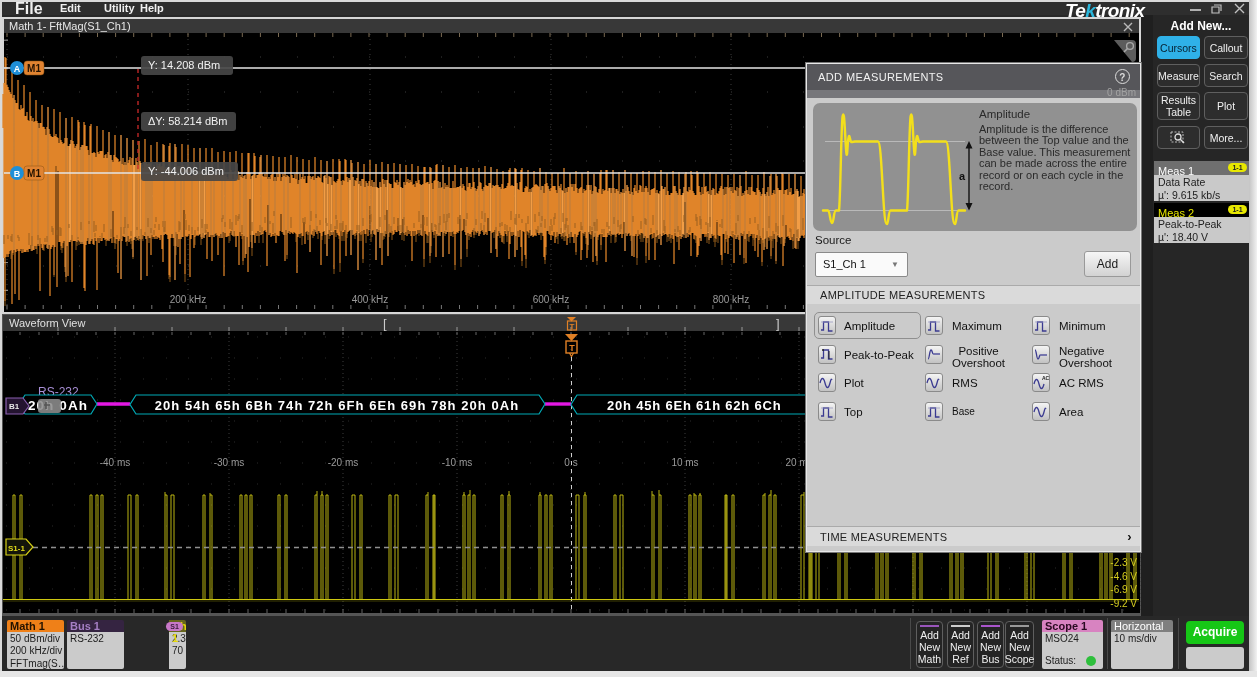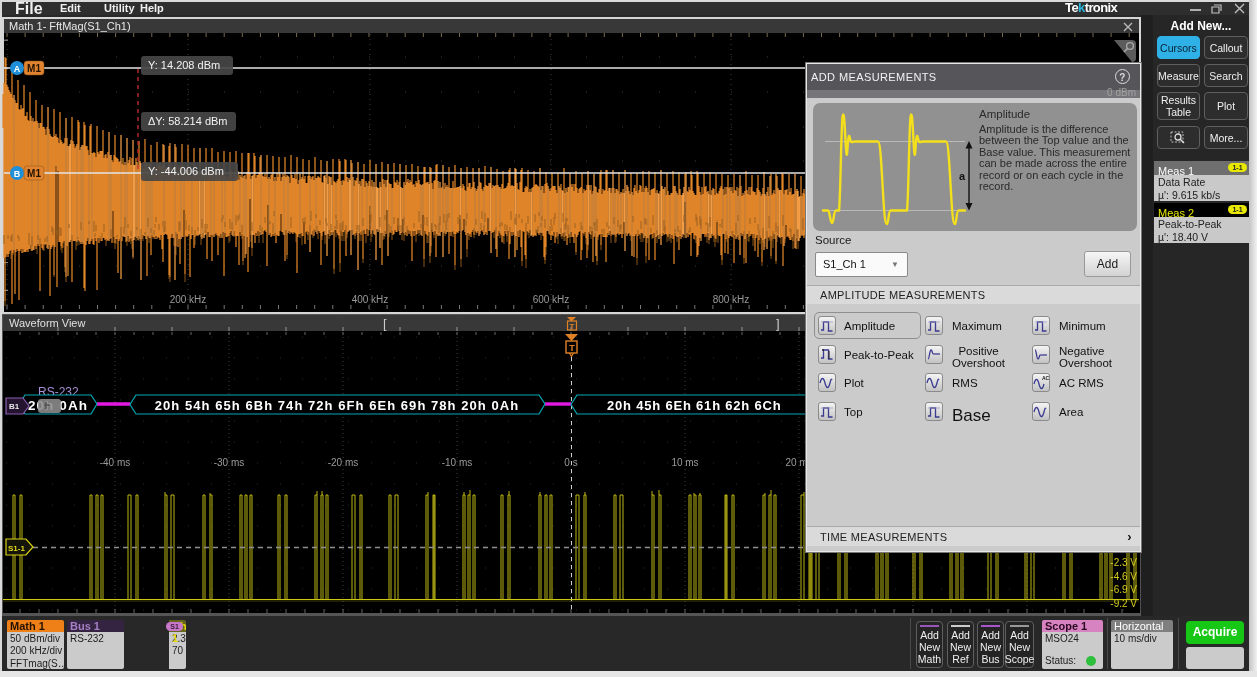--- a/index.html
+++ b/index.html
@@ -118,21 +118,21 @@
 
 <div class="abs" style="left:0;top:0;width:1257px;height:2px;background:#d9d9d9;z-index:20"></div>
 <div class="abs" style="left:0;top:0;width:2px;height:671px;background:#d9d9d9;z-index:20"></div>
 <div class="abs" style="left:1249px;top:0;width:8px;height:671px;background:linear-gradient(90deg,#c4c4c4,#f2f2f2);z-index:20"></div>
 <div class="abs" style="left:0;top:671px;width:1257px;height:6px;background:#e6e6e6;z-index:20"></div>
 <div class="abs" style="left:2px;top:2px;width:1247px;height:13px;background:#2e2e2e;z-index:10">
   <div class="abs" style="left:13px;top:0;color:#f0f0f0;font-size:16px;line-height:13px;font-weight:bold;text-align:center;">File</div>
   <div class="abs" style="left:58px;top:0;color:#f0f0f0;font-size:11px;line-height:13px;font-weight:bold;">Edit</div>
   <div class="abs" style="left:102px;top:0;color:#f0f0f0;font-size:11px;line-height:13px;font-weight:bold;">Utility</div>
   <div class="abs" style="left:138px;top:0;color:#f0f0f0;font-size:11px;line-height:13px;font-weight:bold;">Help</div>
-  <div class="abs" style="left:1063px;top:-2px;width:82px;height:17px;color:#fff;font-size:13px;font-weight:bold;letter-spacing:-0.6px;">Te<span style="color:#2ab7dc">k</span>tronix</div>
+  <div class="abs" style="left:1063px;top:-2px;width:82px;height:17px;color:#fff;font-size:19px;font-weight:bold;letter-spacing:-0.6px;font-style:italic;">Te<span style="color:#2ab7dc">k</span>tronix</div>
   <svg class="abs" style="left:1184px;top:0px" width="65" height="14" viewBox="0 0 65 14">
     <path d="M4 8h11" stroke="#c0c0c0" stroke-width="1.8"></path>
     <path d="M26 5h7v6h-7zM28 3h7v6" fill="none" stroke="#c0c0c0" stroke-width="1.2"></path>
     <path d="M49 2l9 9M58 2l-9 9" stroke="#c0c0c0" stroke-width="1.4"></path>
   </svg>
 </div>
 <div class="abs" style="left:1141px;top:15px;width:114px;height:601px;background:#1f1f1f;z-index:2"></div>
 <div class="abs" style="left:1153px;top:15px;width:96px;height:601px;background:#262626;z-index:3"></div>
 
 <div class="abs" style="left:1153px;top:15px;width:96px;height:601px;z-index:11">
@@ -157,21 +157,21 @@
    <div style="background:#c9c9c9;height:26px;color:#222;font-size:10.5px;line-height:12.5px;padding:1px 0 0 4px;">Data Rate<br>µ': 9.615 kb/s</div>
  </div>
  <div class="abs" style="left:1px;top:188px;width:96px;height:40px;">
    <div style="height:14px;background:#000;position:relative;"><span style="color:#e8e800;font-size:11px;line-height:14px;padding-left:4px;">Meas 2</span>
      <span style="position:absolute;right:3px;top:2px;width:19px;height:9px;background:#e8e800;border-radius:5px;color:#222;font-size:7px;font-weight:bold;text-align:center;line-height:9px;">1-1</span></div>
    <div style="background:#c9c9c9;height:26px;color:#222;font-size:10.5px;line-height:12.5px;padding:1px 0 0 4px;">Peak-to-Peak<br>µ': 18.40 V</div>
  </div>
 </div>
 
 <div class="abs" style="left:806px;top:63px;width:335px;height:489px;background:#cbcbcb;border:1px solid #e8e8e8;outline:1px solid #777;z-index:12;">
- <div style="height:26px;background:#56565a;color:#f2f2f2;font-size:11px;line-height:26px;padding-left:4px;letter-spacing:0.4px;">ADD MEASUREMENTS
+ <div style="height:26px;background:#56565a;color:#f2f2f2;font-size:11px;line-height:26px;padding-left:11px;letter-spacing:0.4px;">ADD MEASUREMENTS
    <span style="position:absolute;right:10px;top:5px;width:15px;height:15px;border:1.4px solid #dcdcdc;border-radius:50%;color:#dcdcdc;text-align:center;line-height:15px;font-size:10px;font-weight:bold;">?</span>
  </div>
  <div style="height:8px;background:#76767a;position:relative;">
       <span style="position:absolute;right:4px;top:-3px;color:#a2a2a2;font-size:10px;">0 dBm</span>
     </div>
  <div class="abs" style="left:6px;top:39px;width:324px;height:128px;background:#919191;border-radius:7px;"></div>
  <svg class="abs" style="left:6px;top:39px;" width="324px" height="128px" viewBox="0 0 324 128">
    <path d="M12 38.5H152" stroke="#b9b9b9" stroke-width="1"></path>
    <path d="M12 107.5H152" stroke="#b9b9b9" stroke-width="1"></path>
    <path d="M10 107.5 H15 C17 107.5 17 120 19 120 C21 120 20.5 107.5 23 107.5 H26 C27.5 95 28 30 29.5 14 C30 10.5 30.5 10.5 31 14 C32 22 32.5 45 33.5 51 C34.5 56 34.5 34 36 33 C37 32.5 37 40 39 39 L42 38.5 H65 C67.5 38.5 68.5 65 70.5 98 C71.5 114 72.5 121 74 121 C75.5 121 75.5 107.5 77.5 107.5 H94 C95.5 95 96 30 97.5 14 C98 10.5 98.5 10.5 99 14 C100 22 100.5 45 101.5 51 C102.5 56 102.5 34 104 33 C105 32.5 105 40 107 39 L110 38.5 H133 C135.5 38.5 136.5 65 138.5 98 C139.5 114 140.5 121 142 121 C143.5 121 143.5 107.5 145.5 107.5 H152" fill="none" stroke="#f3df1b" stroke-width="2.4" stroke-linejoin="round" stroke-linecap="round"></path>
@@ -233,21 +233,21 @@
     <div class="abs" style="left:252px;top:313px;color:#111;font-size:11.5px;">AC RMS</div>
     <div class="abs" style="left:11px;top:338px;width:18px;height:19px;background:linear-gradient(#f4f4f4,#c2c2c2);border:1px solid #8a8a8a;border-radius:3px;"><svg width="16" height="17" viewBox="0 0 16 17">
         <path d="M2 13h2.5V5h5v9h4" fill="none" stroke="#3a3a90" stroke-width="1.3"></path>
         <path d="M2 5h12" stroke="#9a9ac0" stroke-width="0.8"></path>
       </svg></div>
     <div class="abs" style="left:37px;top:342px;color:#111;font-size:11.5px;">Top</div>
     <div class="abs" style="left:118px;top:338px;width:18px;height:19px;background:linear-gradient(#f4f4f4,#c2c2c2);border:1px solid #8a8a8a;border-radius:3px;"><svg width="16" height="17" viewBox="0 0 16 17">
         <path d="M2 13h2.5V5h5v9h4" fill="none" stroke="#3a3a90" stroke-width="1.3"></path>
         <path d="M2 5h12" stroke="#9a9ac0" stroke-width="0.8"></path>
       </svg></div>
-    <div class="abs" style="left:145px;top:342px;color:#111;font-size:17px;">Base</div>
+    <div class="abs" style="left:145px;top:342px;color:#111;font-size:10px;">Base</div>
     <div class="abs" style="left:225px;top:338px;width:18px;height:19px;background:linear-gradient(#f4f4f4,#c2c2c2);border:1px solid #8a8a8a;border-radius:3px;"><svg width="16" height="17" viewBox="0 0 16 17">
         <path d="M1 9c1.5-6 3.5-6 5 0s3.5 6 5 0 1.5-3 2-4" fill="none" stroke="#3a3a90" stroke-width="1.3"></path>
       </svg></div>
     <div class="abs" style="left:252px;top:342px;color:#111;font-size:11.5px;">Area</div>
  <div class="abs" style="left:0;top:462px;width:333px;height:20px;background:#dadada;border-top:1px solid #aaa;color:#222;font-size:11px;line-height:20px;padding-left:13px;letter-spacing:0.3px;">TIME MEASUREMENTS
    <span style="position:absolute;right:8px;top:0;font-size:13px;font-weight:bold;color:#111;">›</span></div>
 </div>
 
 <div class="abs" style="left:2px;top:616px;width:1247px;height:55px;background:#282828;z-index:11">
  <div class="badge" style="left:5px;top:4px;">

